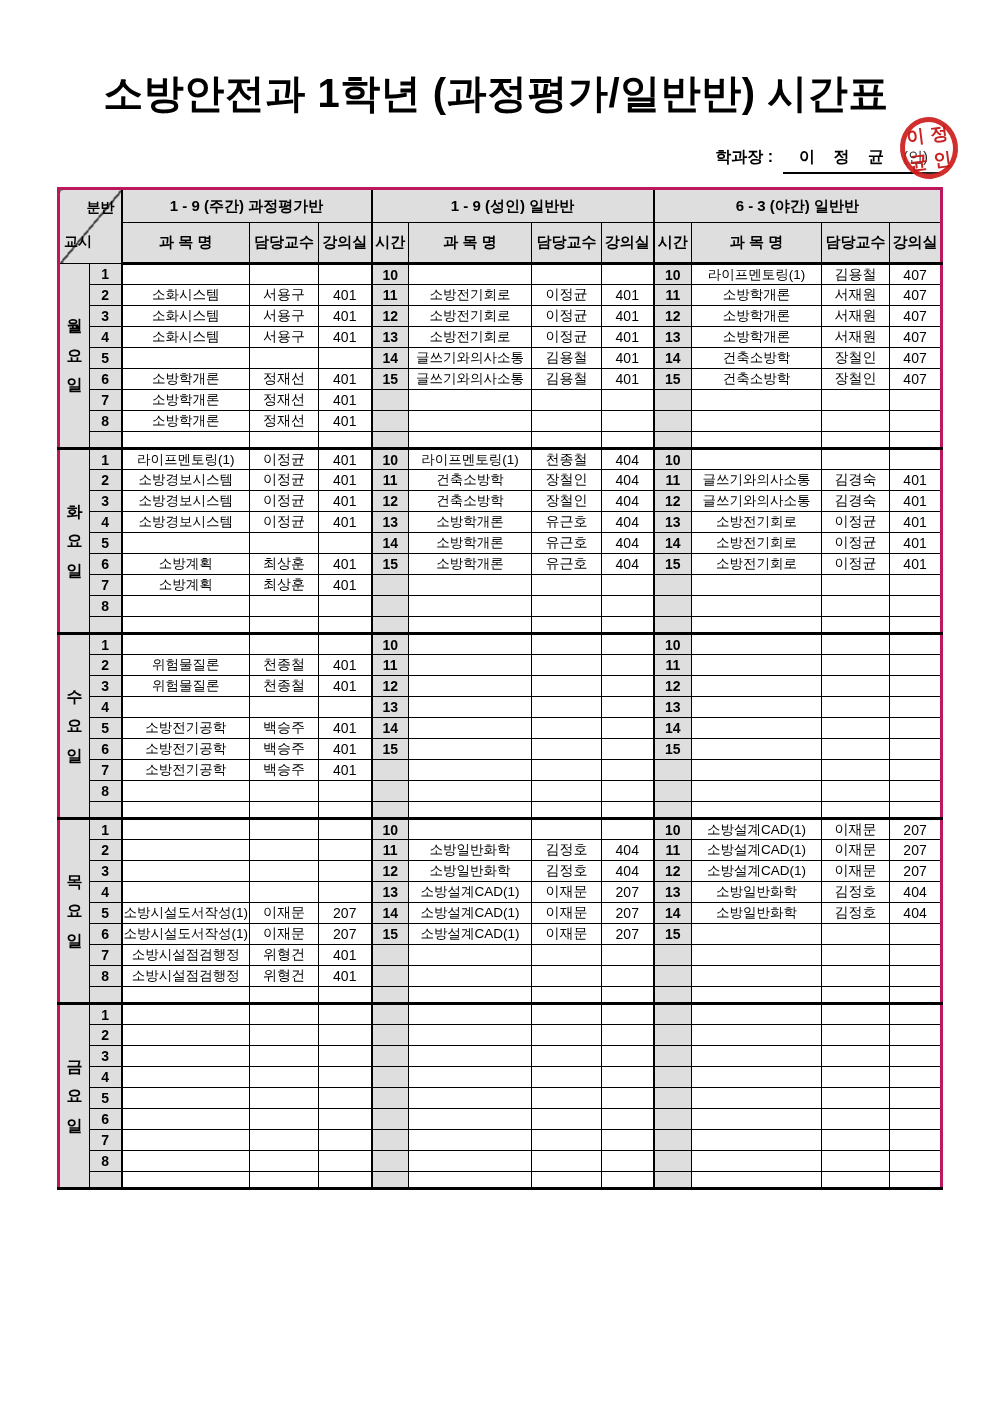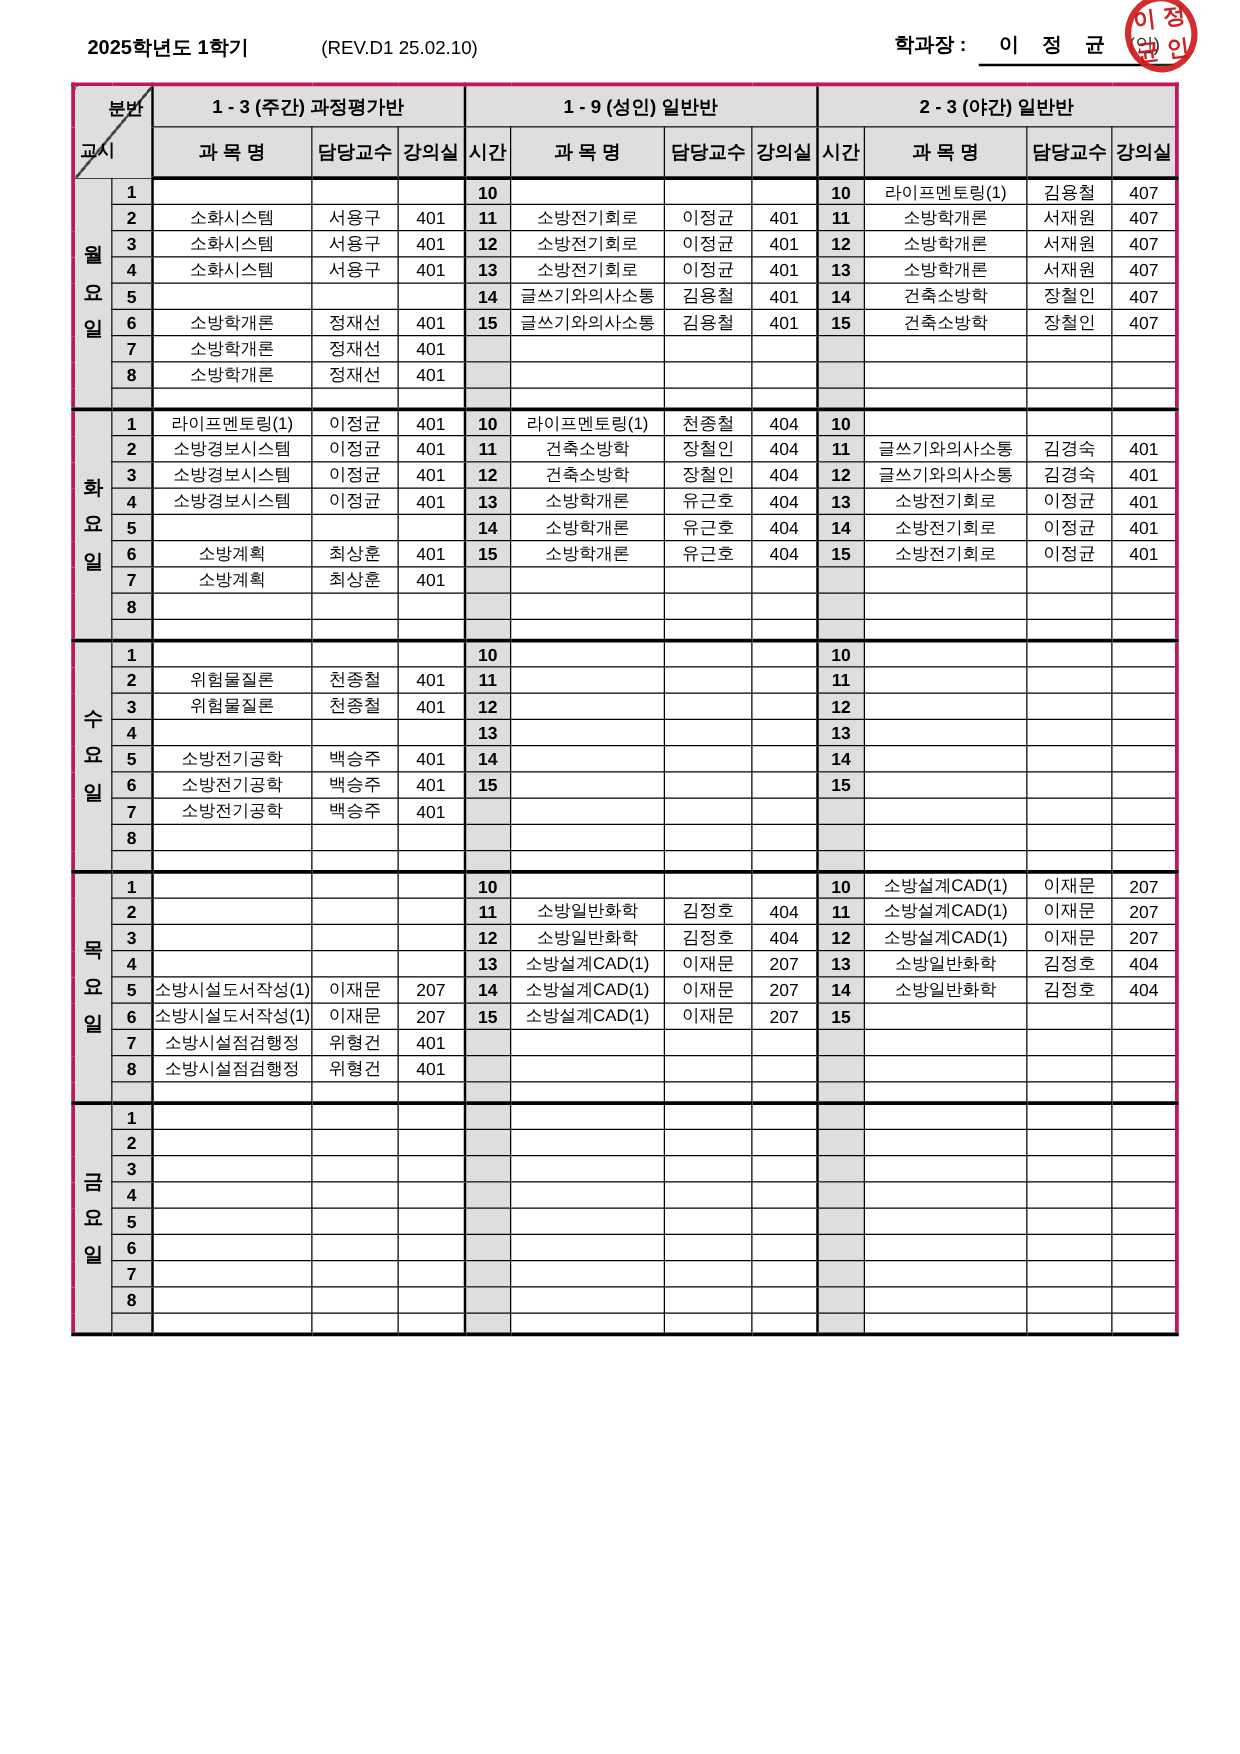--- a/index.html
+++ b/index.html
@@ -62,26 +62,23 @@
     font-weight:bold; font-size:16px; line-height:1.85;
     border-bottom:3px solid #000;
   }
   tr.block-end td { border-bottom:3px solid #000; }
 </style>
 </head>
 <body>
 
 <div class="page">
 
+  <h1 class="title">소방안전과 1학년 (과정평가/일반반) 시간표</h1>
 
   <div class="meta">
-    <div class="meta-left">
-      <span class="semester">2025학년도 1학기</span>
-      <span class="revision">(REV.D1 25.02.10)</span>
-    </div>
     <div class="meta-right">
       <span class="sig-label">학과장 :</span>
       <span class="sig-line"><span class="sig-name">이 정 균</span><span class="sig-suffix">(인)</span><span class="stamp">
             <span>이</span>
             <span>정</span>
             <span>균</span>
             <span>인</span>
           </span></span>
     </div>
   </div>
@@ -101,23 +98,23 @@
         <col style="width:130px">
         <col style="width:68px">
         <col style="width:52px">
     </colgroup>
     <thead>
       <tr class="group-row">
         <th class="corner" colspan="2" rowspan="2">
           <span class="c-tr">분반</span>
           <span class="c-bl">교시</span>
         </th>
-        <th colspan="3" class="thickL">1 - 3 (주간) 과정평가반</th>
+        <th colspan="3" class="thickL">1 - 9 (주간) 과정평가반</th>
         <th colspan="4" class="thickL">1 - 9 (성인) 일반반</th>
-        <th colspan="4" class="thickL">2 - 3 (야간) 일반반</th>
+        <th colspan="4" class="thickL">6 - 3 (야간) 일반반</th>
       </tr>
       <tr class="colhead-row">
         <th class="thickL">과 목 명</th>
         <th>담당교수</th>
         <th>강의실</th>
         <th class="thickL">시간</th>
         <th>과 목 명</th>
         <th>담당교수</th>
         <th>강의실</th>
         <th class="thickL">시간</th>

